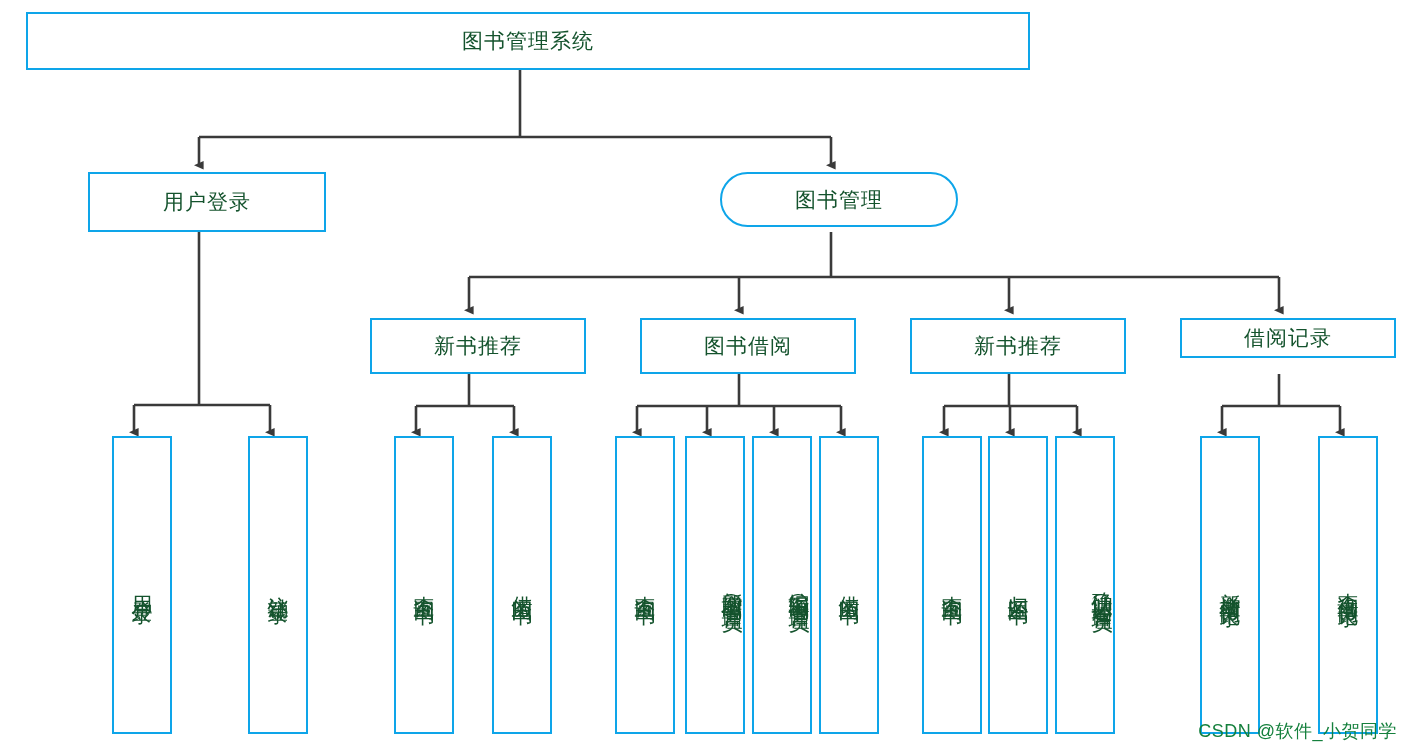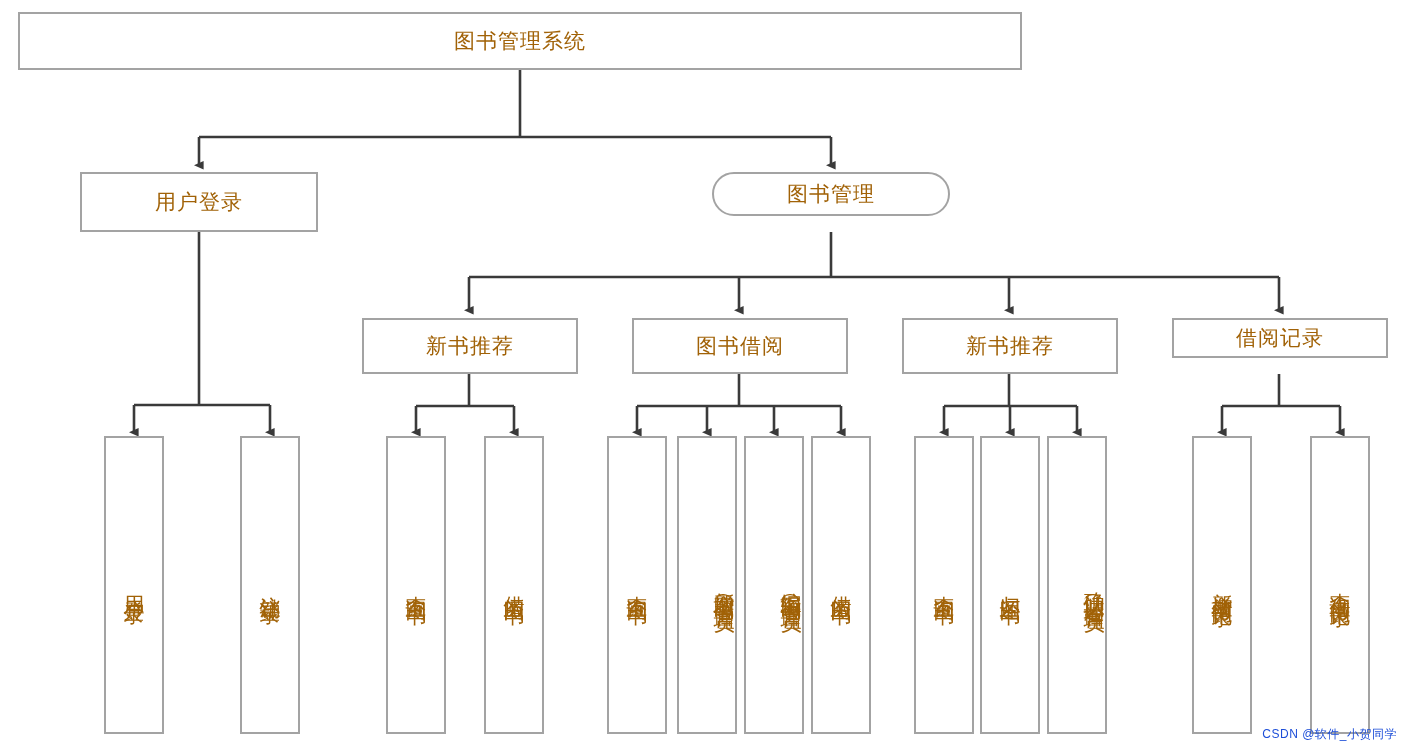--- a/index.html
+++ b/index.html
@@ -22,26 +22,27 @@
     position: absolute;
     left: 0;
     top: 0;
     width: 1405px;
     height: 747px;
     pointer-events: none;
   }
   .node {
     position: absolute;
     box-sizing: border-box;
-    border: 2px solid #a3a3a3;
+    border: 2px solid #0ea5e9;
     background: #ffffff;
     display: flex;
     align-items: center;
     justify-content: center;
-    color: #a16207;
+    color: #14532d;
+    margin-left: 8px;
   }
   .node.horiz {
     font-size: 21px;
     letter-spacing: 1px;
   }
   .node.vert {
     writing-mode: vertical-rl;
     text-orientation: upright;
     font-size: 21px;
     letter-spacing: 3px;
@@ -55,22 +56,22 @@
     padding-top: 0;
   }
   .node-label {
     display: block;
     white-space: nowrap;
   }
   #watermark {
     position: absolute;
     right: 8px;
     bottom: 4px;
-    font-size: 12px;
-    color: #1d4ed8;
+    font-size: 18px;
+    color: #15803d;
     letter-spacing: 0.5px;
     white-space: nowrap;
   }
 </style>
 </head>
 <body>
 
 <div id="canvas">
 
   <svg id="edges" viewBox="0 0 1405 747" xmlns="http://www.w3.org/2000/svg">
@@ -126,21 +127,21 @@
     </g>
   </svg>
 
   <div class="node horiz" style="left:18px; top:12px; width:1004px; height:58px;">
     <span class="node-label">图书管理系统</span>
   </div>
 
   <div class="node horiz" style="left:80px; top:172px; width:238px; height:60px;">
     <span class="node-label">用户登录</span>
   </div>
-  <div class="node horiz" style="left:712px; top:172px; width:238px; height:44px;border-radius:28px;">
+  <div class="node horiz" style="left:712px; top:172px; width:238px; height:55px;border-radius:28px;">
     <span class="node-label">图书管理</span>
   </div>
 
   <div class="node horiz" style="left:362px; top:318px; width:216px; height:56px;">
     <span class="node-label">新书推荐</span>
   </div>
   <div class="node horiz" style="left:632px; top:318px; width:216px; height:56px;">
     <span class="node-label">图书借阅</span>
   </div>
   <div class="node horiz" style="left:902px; top:318px; width:216px; height:56px;">

